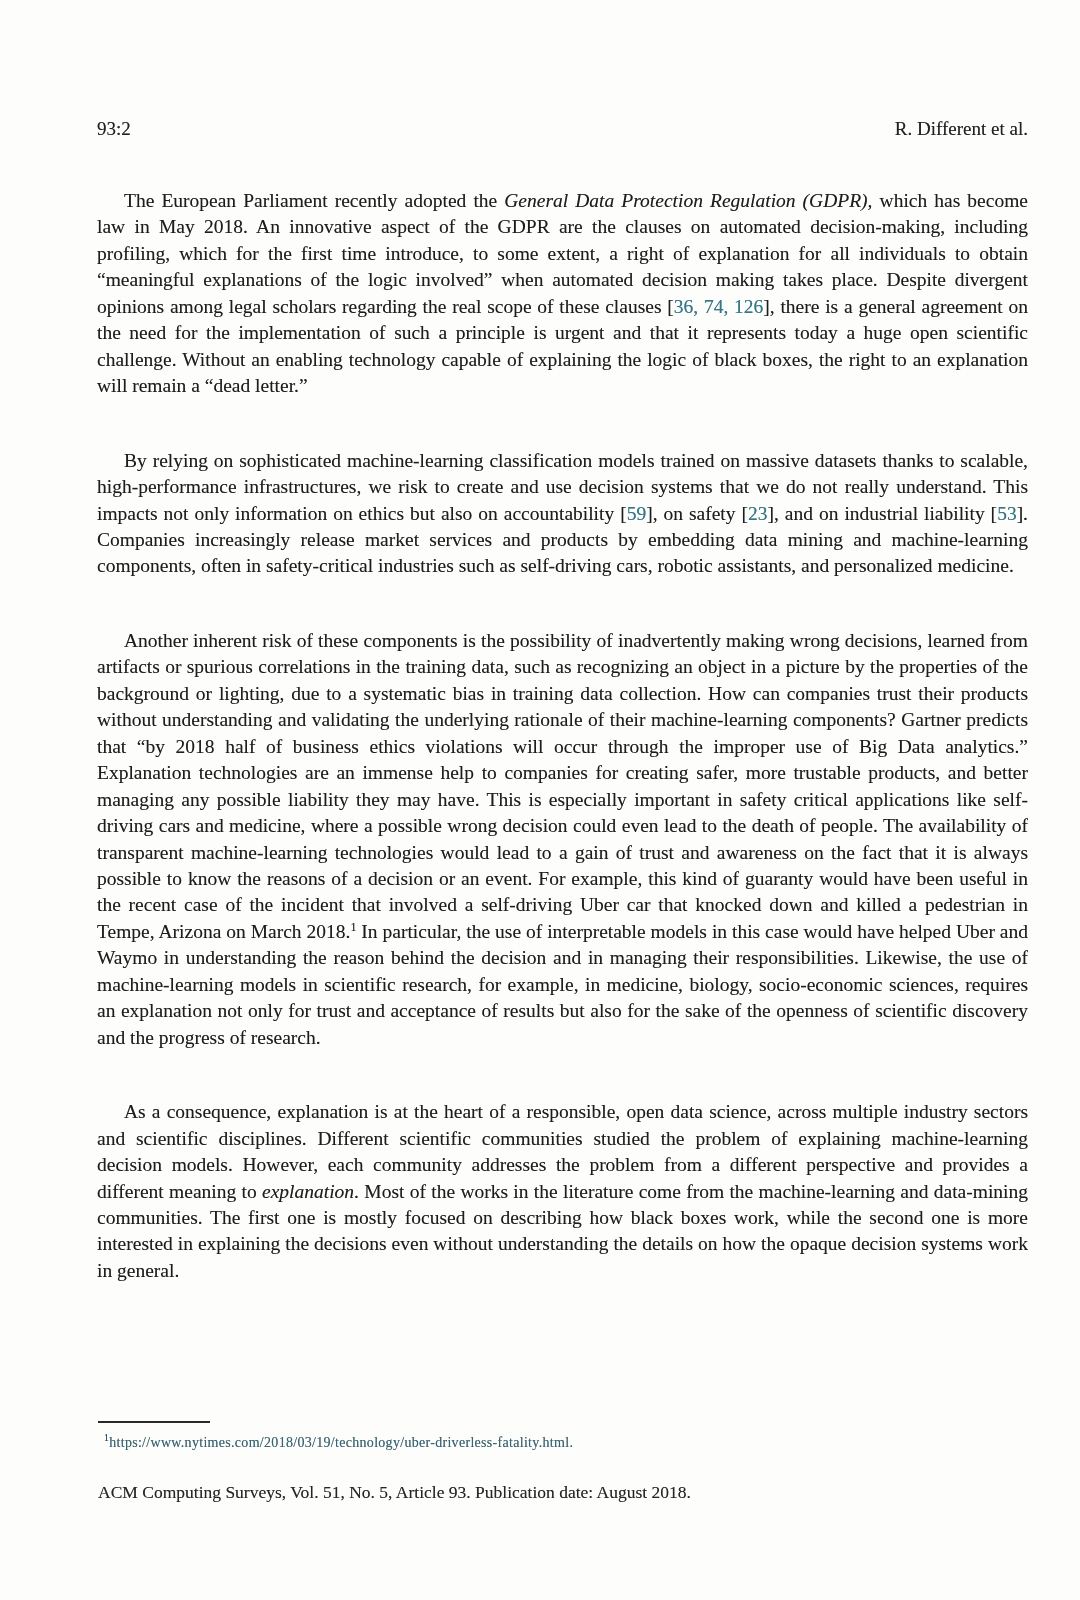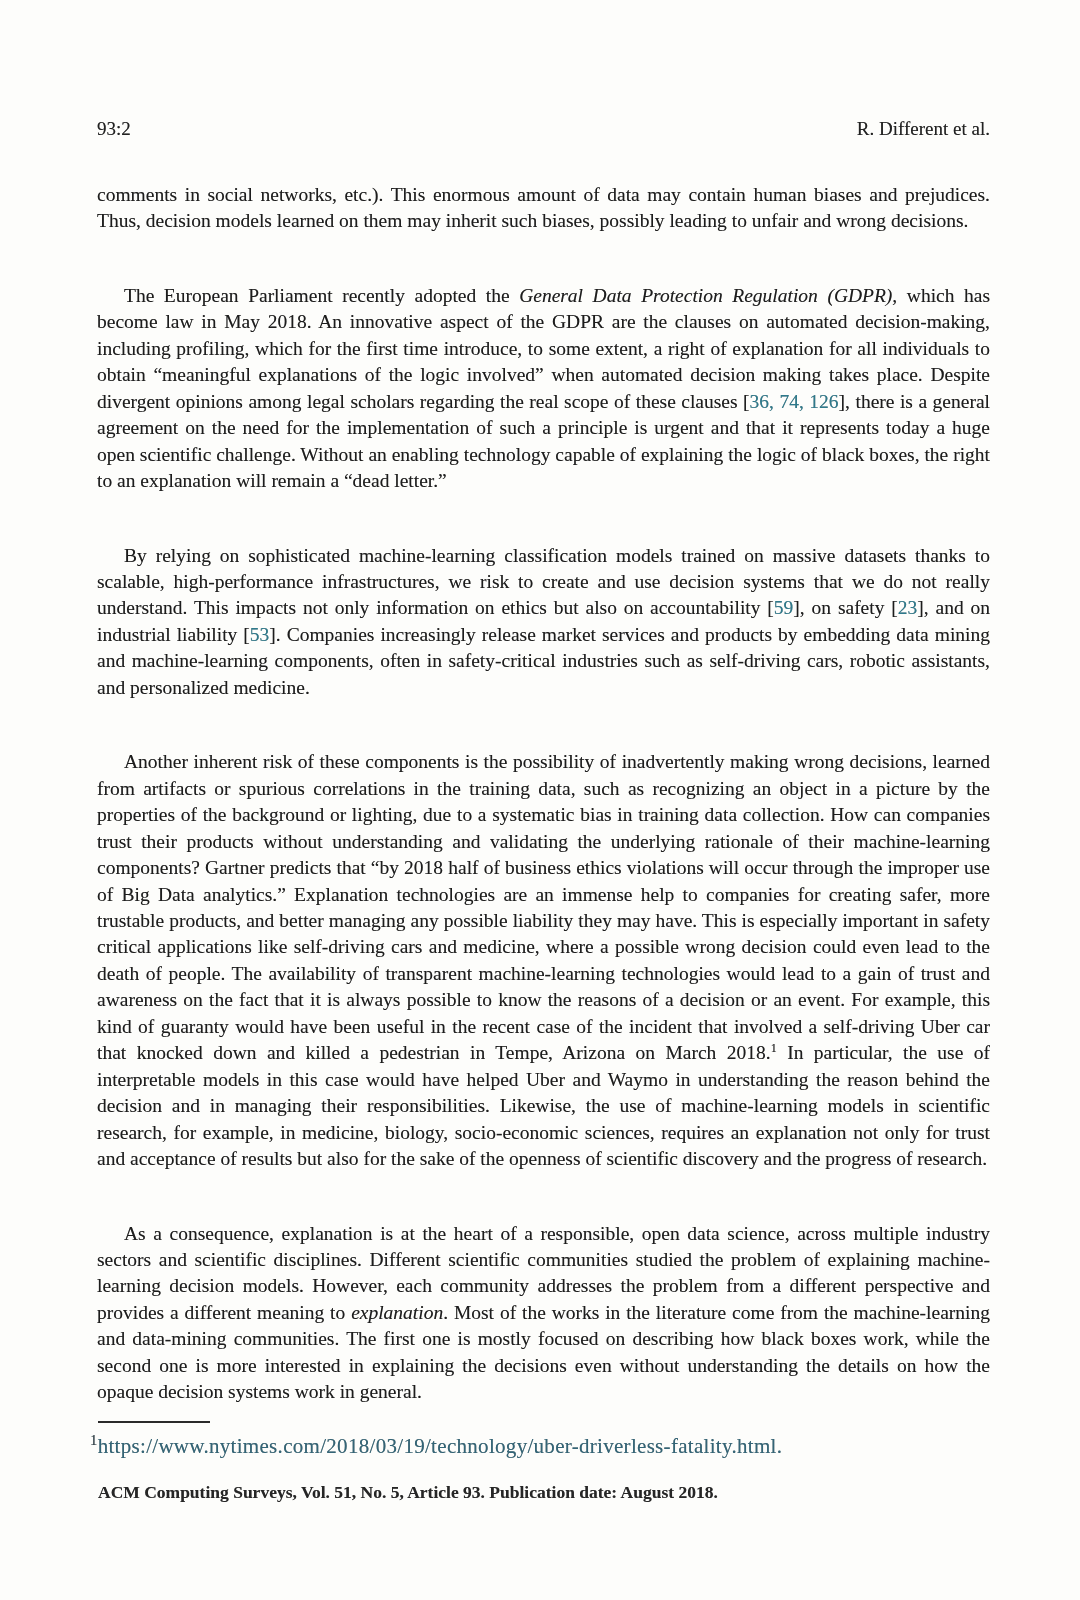--- a/index.html
+++ b/index.html
@@ -6,21 +6,21 @@
     margin: 0;
     padding: 0;
     background: #ffffff;
   }
   .page {
     position: relative;
     width: 1080px;
     height: 1600px;
     box-sizing: border-box;
     background: #fdfdfb;
-    padding: 118px 90px 0 97px;
+    padding: 118px 52px 0 97px;
     font-family: "Liberation Serif", serif;
     color: #1d1d1d;
     overflow: hidden;
     text-shadow: 0 0 0.6px rgba(45,45,45,0.45);
   }
   .running-head {
     display: flex;
     justify-content: space-between;
     align-items: baseline;
     font-size: 19px;
@@ -44,56 +44,54 @@
   }
   .footnote-sep {
     position: absolute;
     left: 98px;
     top: 1421px;
     width: 112px;
     border-top: 2px solid #2a2a2a;
   }
   .footnote {
     position: absolute;
-    left: 90px;
+    left: 104px;
     top: 1432px;
-    font-size: 21px;
+    font-size: 14px;
     color: var(--link-color, #336577);
     letter-spacing: 0.3px;
   }
   .footnote sup {
     color: #2c3e46;
     font-size: 0.7em;
   }
   .footnote .url {
     color: var(--link-color, #336577);
     text-decoration: none;
     cursor: pointer;
   }
   .journal-footer {
     position: absolute;
     left: 98px;
     top: 1482px;
     font-size: 17.5px;
     color: #262626;
-    font-weight: bold;
   }
 </style>
 </head>
 <body>
 
 <div class="page">
 
   <div class="running-head">
     <span>93:2</span>
     <span>R. Different et al.</span>
   </div>
 
   <div class="body-text" id="paragraphs">
-      <p class="para"><span class="seg-plain">comments in social networks, etc.). This enormous amount of data may contain human biases and prejudices. Thus, decision models learned on them may inherit such biases, possibly leading to unfair and wrong decisions.</span></p>
       <p class="para indent"><span class="seg-plain">The European Parliament recently adopted the </span><span class="seg-italic">General Data Protection Regulation (GDPR),</span><span class="seg-plain"> which has become law in May 2018. An innovative aspect of the GDPR are the clauses on automated decision-making, including profiling, which for the first time introduce, to some extent, a right of explanation for all individuals to obtain “meaningful explanations of the logic involved” when automated decision making takes place. Despite divergent opinions among legal scholars regarding the real scope of these clauses [</span><span class="seg-cite">36, 74, 126</span><span class="seg-plain">], there is a general agreement on the need for the implementation of such a principle is urgent and that it represents today a huge open scientific challenge. Without an enabling technology capable of explaining the logic of black boxes, the right to an explanation will remain a “dead letter.”</span></p>
       <p class="para indent"><span class="seg-plain">By relying on sophisticated machine-learning classification models trained on massive datasets thanks to scalable, high-performance infrastructures, we risk to create and use decision systems that we do not really understand. This impacts not only information on ethics but also on accountability [</span><span class="seg-cite">59</span><span class="seg-plain">], on safety [</span><span class="seg-cite">23</span><span class="seg-plain">], and on industrial liability [</span><span class="seg-cite">53</span><span class="seg-plain">]. Companies increasingly release market services and products by embedding data mining and machine-learning components, often in safety-critical industries such as self-driving cars, robotic assistants, and personalized medicine.</span></p>
       <p class="para indent"><span class="seg-plain">Another inherent risk of these components is the possibility of inadvertently making wrong decisions, learned from artifacts or spurious correlations in the training data, such as recognizing an object in a picture by the properties of the background or lighting, due to a systematic bias in training data collection. How can companies trust their products without understanding and validating the underlying rationale of their machine-learning components? Gartner predicts that “by 2018 half of business ethics violations will occur through the improper use of Big Data analytics.” Explanation technologies are an immense help to companies for creating safer, more trustable products, and better managing any possible liability they may have. This is especially important in safety critical applications like self-driving cars and medicine, where a possible wrong decision could even lead to the death of people. The availability of transparent machine-learning technologies would lead to a gain of trust and awareness on the fact that it is always possible to know the reasons of a decision or an event. For example, this kind of guaranty would have been useful in the recent case of the incident that involved a self-driving Uber car that knocked down and killed a pedestrian in Tempe, Arizona on March 2018.</span><sup class="seg-sup">1</sup><span class="seg-plain"> In particular, the use of interpretable models in this case would have helped Uber and Waymo in understanding the reason behind the decision and in managing their responsibilities. Likewise, the use of machine-learning models in scientific research, for example, in medicine, biology, socio-economic sciences, requires an explanation not only for trust and acceptance of results but also for the sake of the openness of scientific discovery and the progress of research.</span></p>
       <p class="para indent"><span class="seg-plain">As a consequence, explanation is at the heart of a responsible, open data science, across multiple industry sectors and scientific disciplines. Different scientific communities studied the problem of explaining machine-learning decision models. However, each community addresses the problem from a different perspective and provides a different meaning to </span><span class="seg-italic">explanation</span><span class="seg-plain">. Most of the works in the literature come from the machine-learning and data-mining communities. The first one is mostly focused on describing how black boxes work, while the second one is more interested in explaining the decisions even without understanding the details on how the opaque decision systems work in general.</span></p>
     </div>
 
   <div class="footnote-sep"></div>
 
   <div class="footnote"><sup>1</sup><a class="url">https://www.nytimes.com/2018/03/19/technology/uber-driverless-fatality.html</a><span>.</span></div>
 

